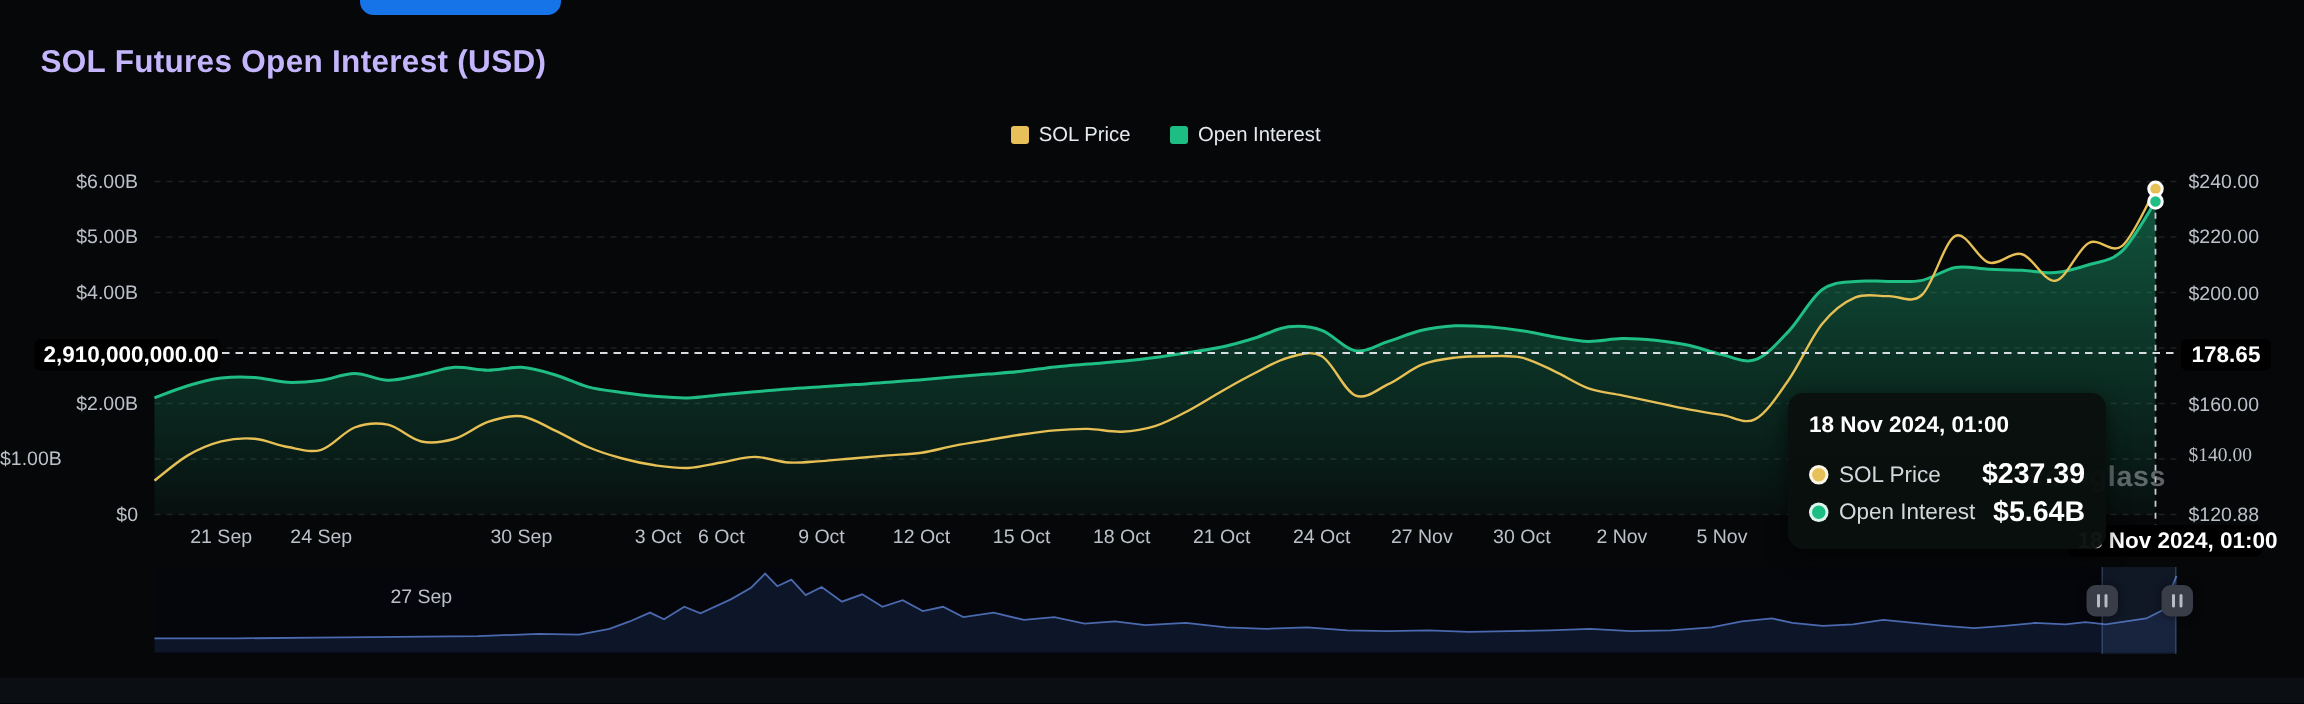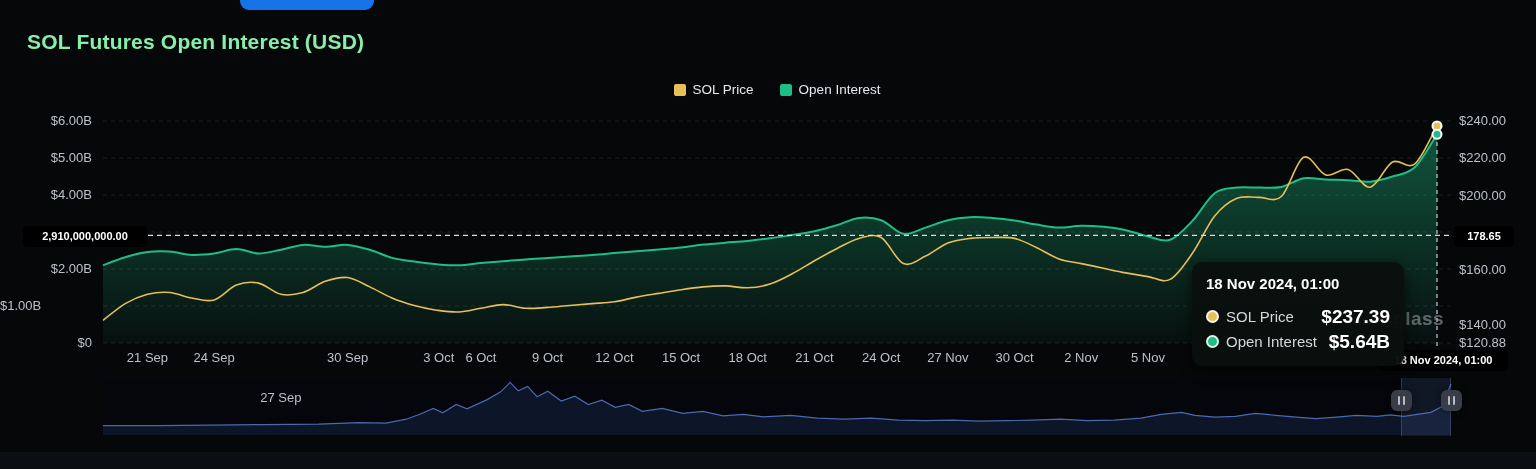--- a/index.html
+++ b/index.html
@@ -9,33 +9,33 @@
     font-family:"Liberation Sans", sans-serif;
     -webkit-font-smoothing:antialiased;
   }
   #chart-svg{position:absolute;left:0;top:0;z-index:1;}
   .top-btn{
     position:absolute;left:240px;top:0;width:134px;height:10px;
     background:#1674E8;border:none;border-radius:0 0 9px 9px;z-index:3;cursor:pointer;
   }
   .page-title{
     position:absolute;left:27px;top:30px;z-index:3;
-    color:#86efac;font-size:21px;font-weight:700;letter-spacing:.2px;
+    color:#c4b5fd;font-size:21px;font-weight:700;letter-spacing:.2px;
   }
   .legend{
     position:absolute;left:103px;top:82px;width:1348px;z-index:3;
     display:flex;justify-content:center;gap:26px;
   }
   .legend-item{display:flex;align-items:center;gap:7px;cursor:pointer;}
   .legend-swatch{width:12px;height:12px;border-radius:2px;}
   .legend-label{color:#E6E9ED;font-size:13.5px;}
   .axis-tick{position:absolute;color:#BCC1C9;font-size:13px;z-index:2;white-space:nowrap;}
   .pill{
     position:absolute;z-index:3;background:#000;color:#FFF;
-    font-size:11px;font-weight:700;text-align:center;
+    font-size:15px;font-weight:700;text-align:center;
     padding:2px 6px;border-radius:4px;line-height:17px;white-space:nowrap;
   }
   .pill-left{left:23px;top:226px;width:112px;}
   .pill-right{left:1454px;top:226px;width:48px;}
   .pill-bottom{left:1379px;top:350px;width:117px;}
   .watermark{
     position:absolute;left:1352px;top:308px;z-index:2;
     color:#9AA0A6;opacity:.6;font-size:19px;font-weight:700;letter-spacing:.5px;
   }
   .tooltip{
@@ -150,21 +150,21 @@
     <div class="axis-tick" style="left: 0px; top: 187px; width: 92px; text-align: right;">$4.00B</div>
     <div class="axis-tick" style="left: 0px; top: 224px; width: 92px; text-align: right;">$3.00B</div>
     <div class="axis-tick" style="left: 0px; top: 261px; width: 92px; text-align: right;">$2.00B</div>
     <div class="axis-tick" style="left: 0px; top: 298px; width: 92px; text-align: left;">$1.00B</div>
     <div class="axis-tick" style="left: 0px; top: 335px; width: 92px; text-align: right;">$0</div>
     <div class="axis-tick" style="left: 1459px; top: 113px;">$240.00</div>
     <div class="axis-tick" style="left: 1459px; top: 150.273px;">$220.00</div>
     <div class="axis-tick" style="left: 1459px; top: 187.547px;">$200.00</div>
     <div class="axis-tick" style="left: 1459px; top: 224.82px;">$180.00</div>
     <div class="axis-tick" style="left: 1459px; top: 262.093px;">$160.00</div>
-    <div class="axis-tick" style="left: 1459px; top: 317px;">$140.00</div>
+    <div class="axis-tick" style="left: 1459px; top: 295px; font-family: Liberation Serif, serif;">$140.00</div>
     <div class="axis-tick" style="left: 1459px; top: 335px;">$120.88</div>
     <div class="axis-tick" style="left: 107.467px; top: 350px; width: 80px; text-align: center;">21 Sep</div>
     <div class="axis-tick" style="left: 174.167px; top: 350px; width: 80px; text-align: center;">24 Sep</div>
     <div class="axis-tick" style="left: 240.867px; top: 350px; width: 80px; text-align: center; margin-top: 40px;">27 Sep</div>
     <div class="axis-tick" style="left: 307.567px; top: 350px; width: 80px; text-align: center;">30 Sep</div>
     <div class="axis-tick" style="left: 374.267px; top: 350px; width: 80px; text-align: right;">3 Oct</div>
     <div class="axis-tick" style="left: 440.967px; top: 350px; width: 80px; text-align: center;">6 Oct</div>
     <div class="axis-tick" style="left: 507.667px; top: 350px; width: 80px; text-align: center;">9 Oct</div>
     <div class="axis-tick" style="left: 574.367px; top: 350px; width: 80px; text-align: center;">12 Oct</div>
     <div class="axis-tick" style="left: 641.067px; top: 350px; width: 80px; text-align: center;">15 Oct</div>

